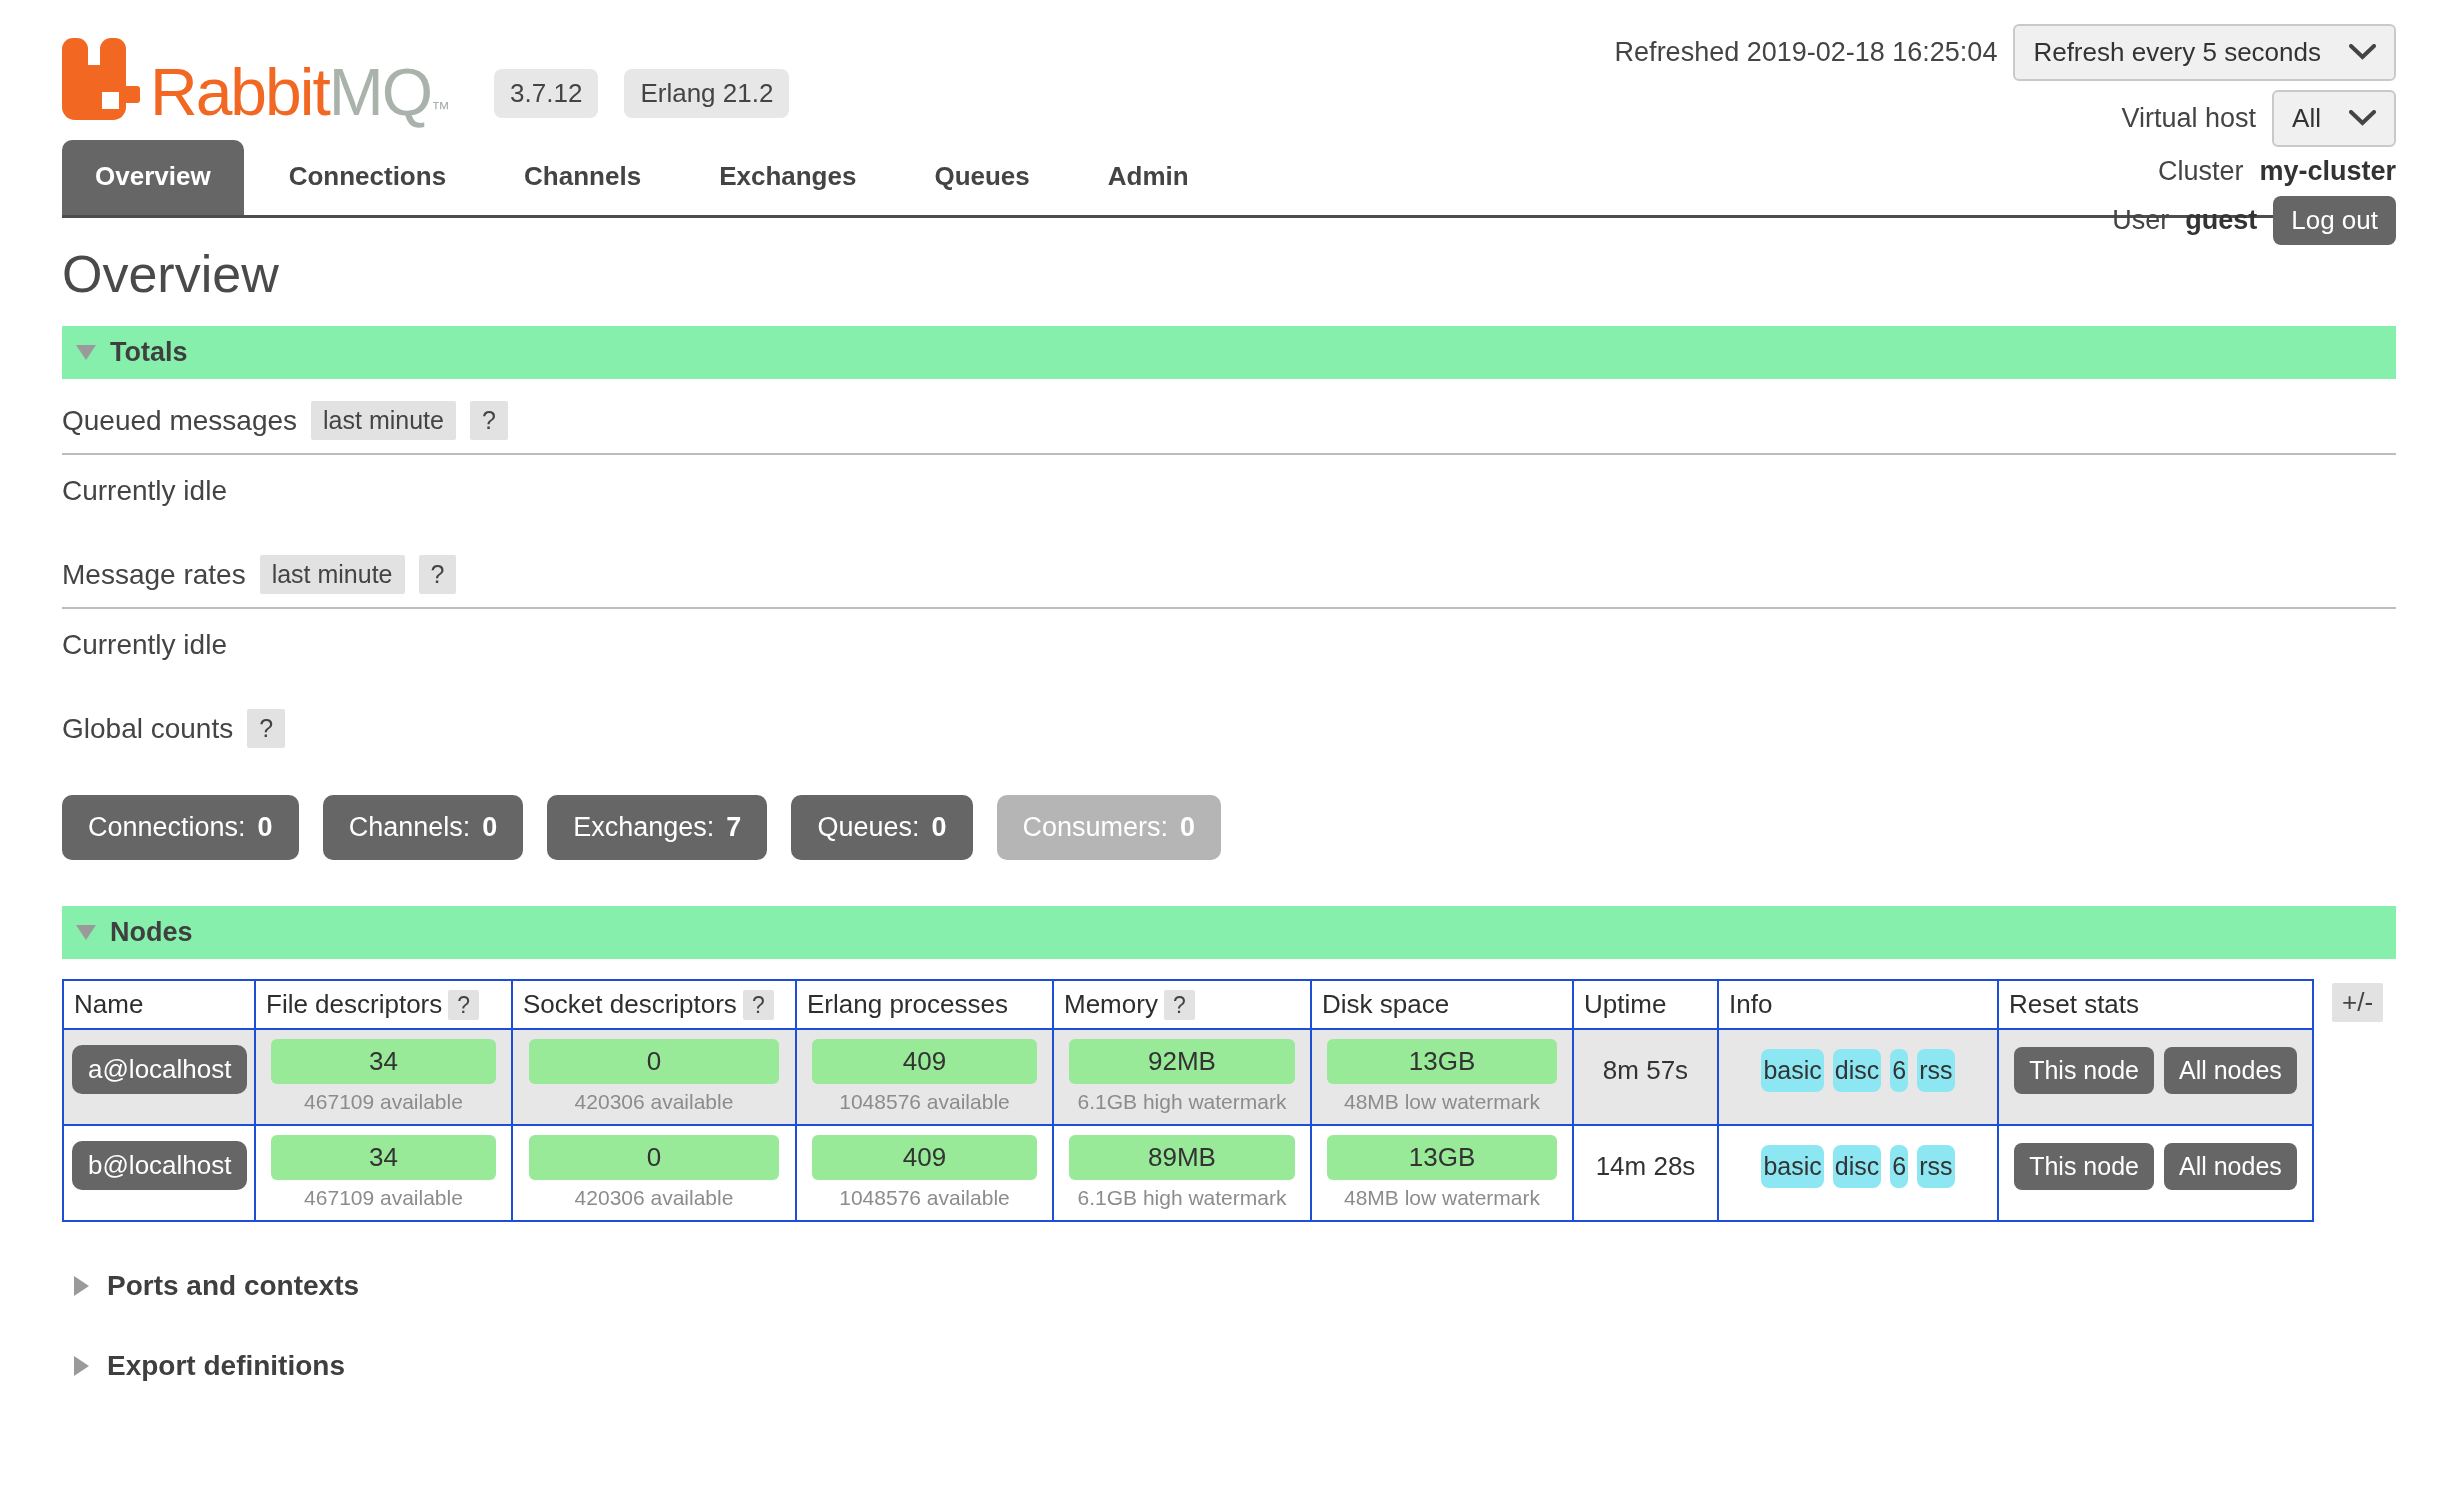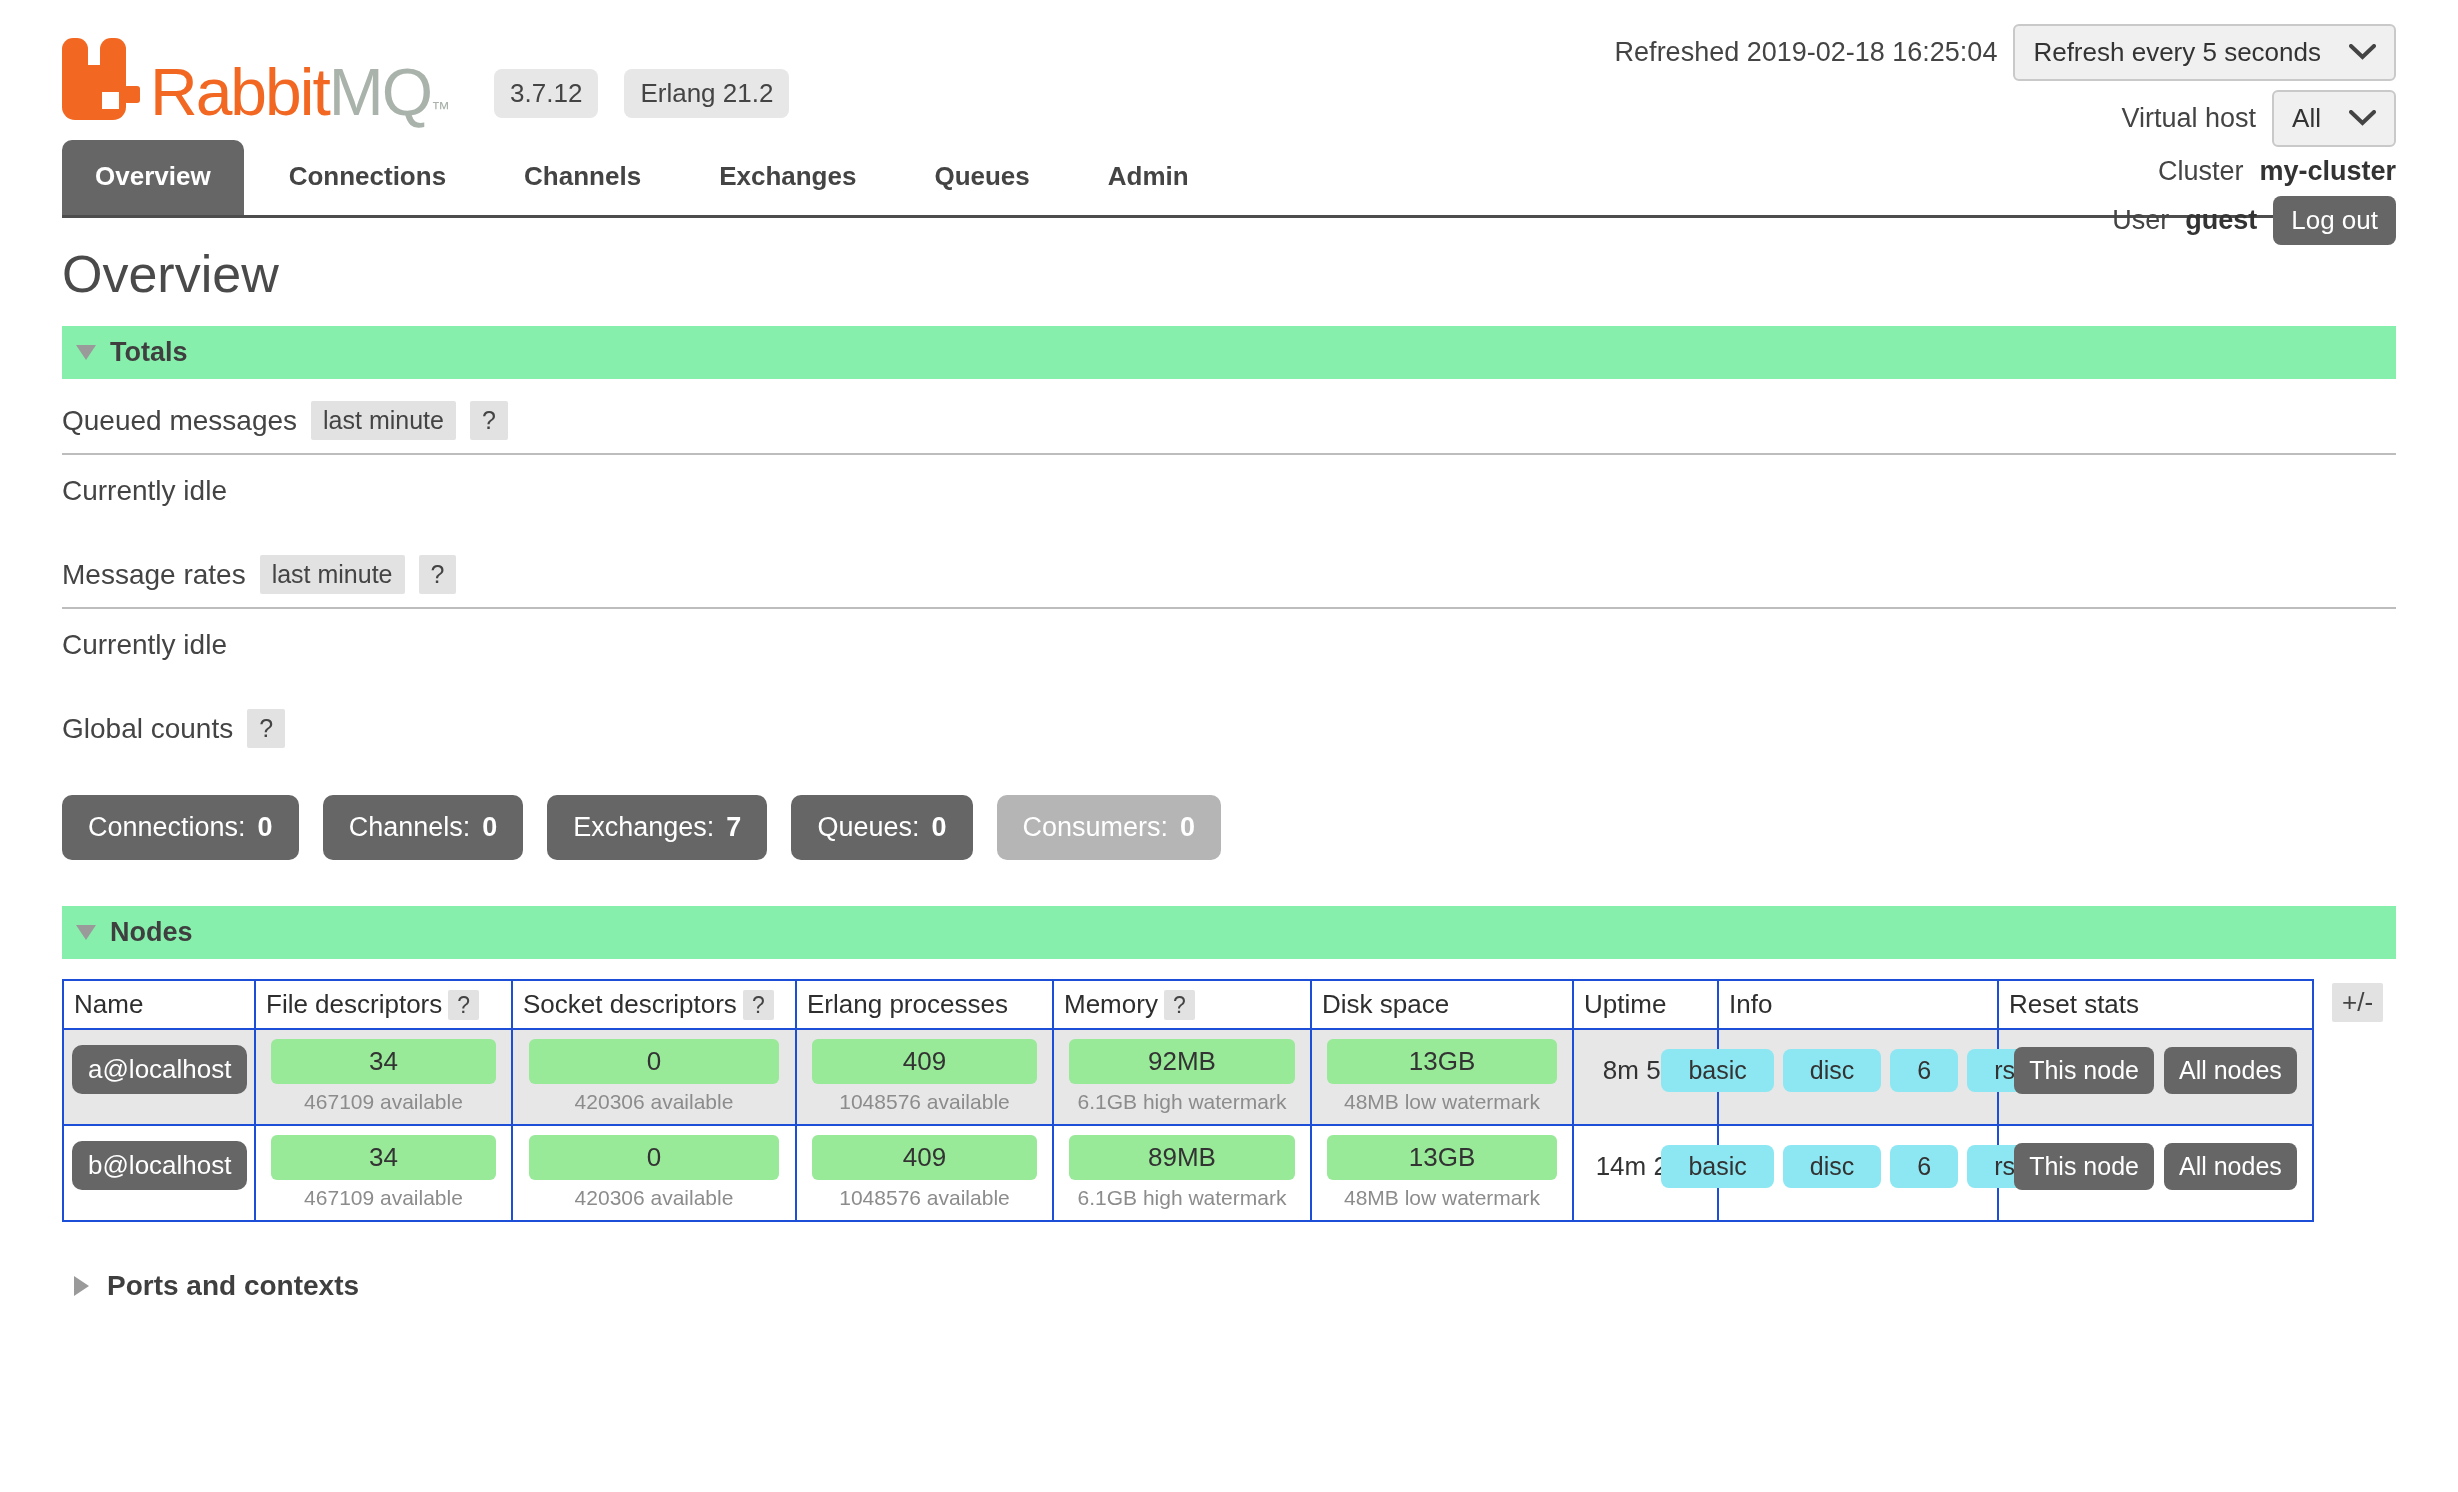--- a/index.html
+++ b/index.html
@@ -69,21 +69,21 @@
   tr.row-odd td { background:#e7e7e7; }
   tr.row-even td { background:#fff; }
   .col-name{width:192px}.col-fd{width:257px}.col-sd{width:284px}.col-ep{width:257px}
   .col-mem{width:258px}.col-disk{width:262px}.col-up{width:145px}.col-info{width:280px}.col-reset{width:315px}
 
   .node-badge { display:inline-block; background:#666; color:#fff; border-radius:10px; padding:9px 16px; font-size:26px; margin-top:6px; cursor:pointer; }
   .mini-bar { background:#98e998; border-radius:6px; padding:7px 0; font-size:26px; color:#333; width:94%; margin:0 auto; }
   .sub { font-size:21px; color:#8c8c8c; margin-top:6px; }
   .uptime-val { font-size:26px; color:#333; padding-top:16px; }
   .info-cell { display:flex; justify-content:center; align-items:center; gap:9px; padding-top:10px; }
-  .info-badge { background:#8ce7f2; color:#333; border-radius:8px; padding:7px 27px; font-size:25px; }
+  .info-badge { background:#8ce7f2; color:#333; border-radius:8px; padding:7px 2px; font-size:25px; }
   .reset-cell { display:flex; justify-content:center; align-items:center; gap:10px; padding-top:8px; }
   .dark-btn { background:#666; color:#fff; border:none; border-radius:8px; padding:9px 15px; font-size:25px; font-family:inherit; cursor:pointer; white-space:nowrap; }
   .plusminus { font-size:26px; color:#444; background:#e2e2e2; padding:4px 10px; border-radius:2px; cursor:pointer; margin-top:4px; }
 
   .collapsed-row { display:flex; align-items:center; gap:18px; margin:48px 0; padding-left:12px; cursor:pointer; }
   .collapsed-row .label { font-size:28px; font-weight:bold; color:#3f3f3f; }
 </style>
 </head>
 <body>
 
@@ -316,14 +316,18 @@
         </tr>
       </tbody>
     </table>
     <span class="plusminus">+/-</span>
   </div>
 
   <div class="collapsed-row">
     <span class="tri-right"></span>
     <span class="label">Ports and contexts</span>
   </div>
+  <div class="collapsed-row">
+    <span class="tri-right"></span>
+    <span class="label">Export definitions</span>
+  </div>
 
 </div>
 
 </body></html>

